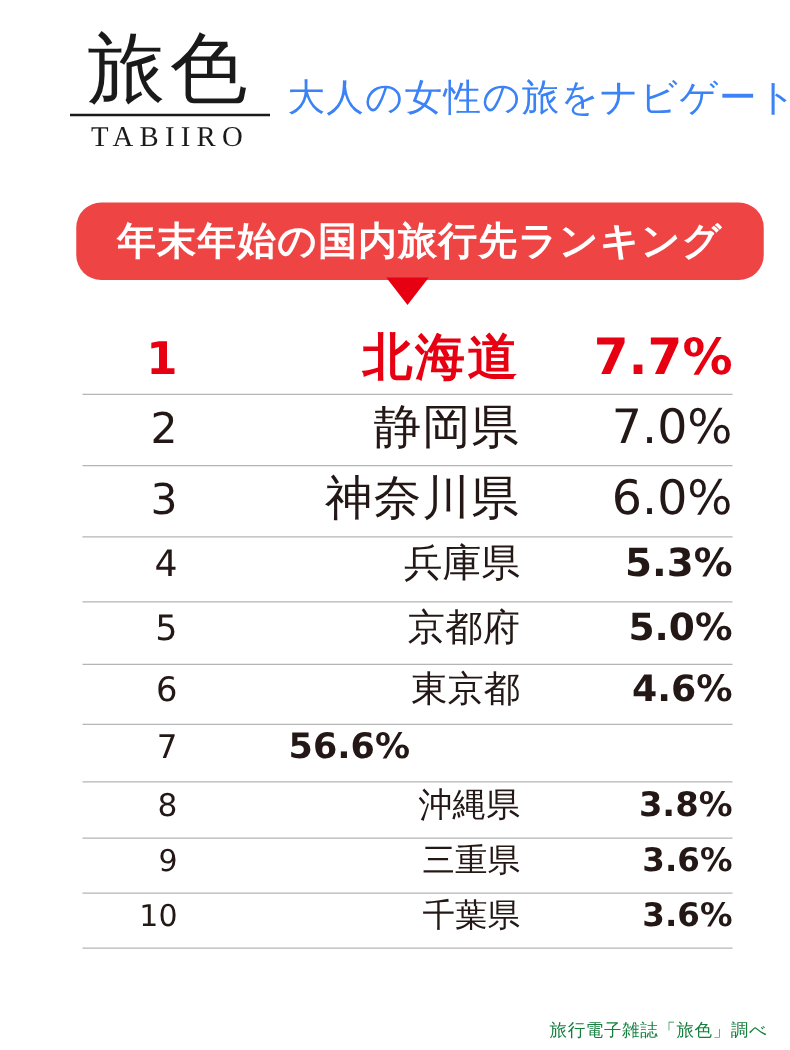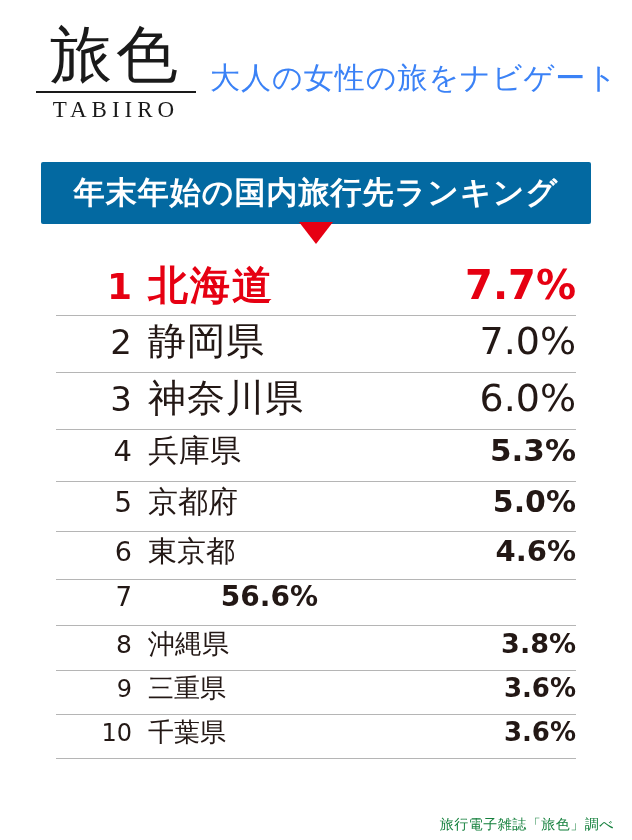--- a/index.html
+++ b/index.html
@@ -14,20 +14,21 @@
     color: #231815;
     overflow: hidden;
     position: relative;
   }
 
   .page {
     width: 632px;
     height: 840px;
     position: relative;
     box-sizing: border-box;
+    padding-left: 20px;
   }
 
   
   .header {
     position: relative;
     height: 150px;
     padding: 18px 20px 0 24px;
     box-sizing: border-box;
   }
   .logo-block {
@@ -75,22 +76,22 @@
     position: relative;
     margin: 4px 0 0 0;
     height: 96px;
   }
   .banner {
     position: absolute;
     left: 41px;
     top: 8px;
     width: 550px;
     height: 62px;
-    background: #0369a1;
-    border-radius: 2px;
+    background: #ef4444;
+    border-radius: 20px;
     display: flex;
     align-items: center;
     justify-content: center;
     box-sizing: border-box;
     text-align: right;
   }
   .banner-text {
     color: #ffffff;
     font-size: 31px;
     font-weight: 700;
@@ -126,21 +127,21 @@
   }
   .rank {
     width: 92px;
     text-align: right;
     padding-right: 16px;
     box-sizing: border-box;
     font-family: "DejaVu Sans", "Liberation Sans", sans-serif;
   }
   .name {
     flex: 1;
-    text-align: left;
+    text-align: right;
     font-family: "DejaVu Sans", "Liberation Sans", sans-serif;
   }
   .pct {
     width: 170px;
     text-align: right;
     font-family: "DejaVu Sans", "Liberation Sans", sans-serif;
     font-weight: bold;
   }
 
   

